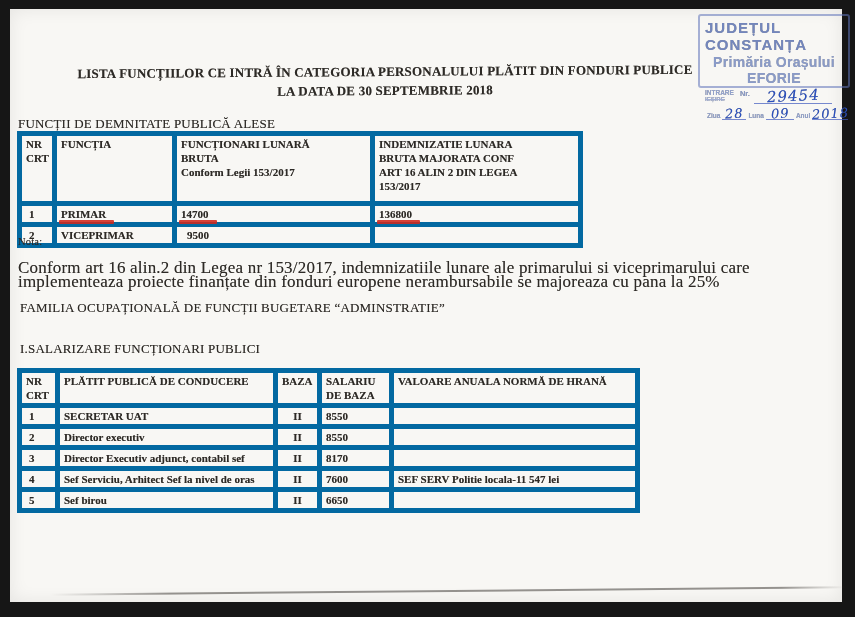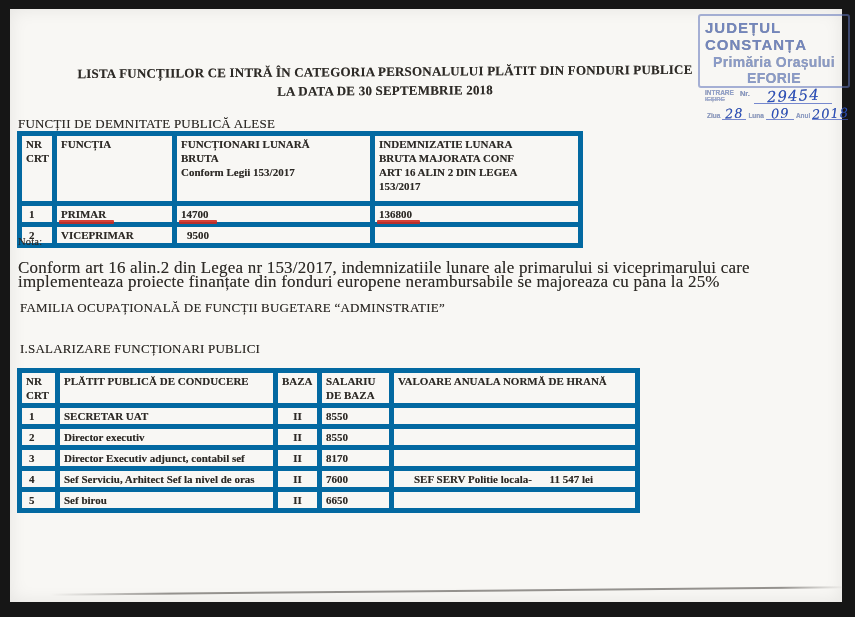--- a/index.html
+++ b/index.html
@@ -56,21 +56,21 @@
   .t2 .row td { height:16px; }
   .hdr-line { display:block; }
   .hdr-normal { font-size:11px; }
   .cell-num { padding-left:7px; }
   .grad { text-align:center; }
 
   .red-ul { position:relative; display:inline-block; }
   .red-ul::after { content:""; position:absolute; left:-2px; right:-8px; bottom:-3px;
                    height:4px; background:#d0281c; opacity:.88; border-radius:1px; }
 
-  .valoare-flex { display:flex; justify-content:space-between; padding-right:38px;margin-left:16px; }
+  .valoare-flex { display:flex; justify-content:flex-start; padding-right:38px; }
 
   .scan-line { position:absolute; left:40px; top:581px; width:795px; height:2px;
                background:linear-gradient(to right, rgba(130,130,130,0), rgba(115,112,108,.75) 15%,
                           rgba(115,112,108,.75) 92%, rgba(130,130,130,0));
                transform:rotate(-0.55deg); }
 </style>
 </head>
 <body>
 
 <div class="frame">

